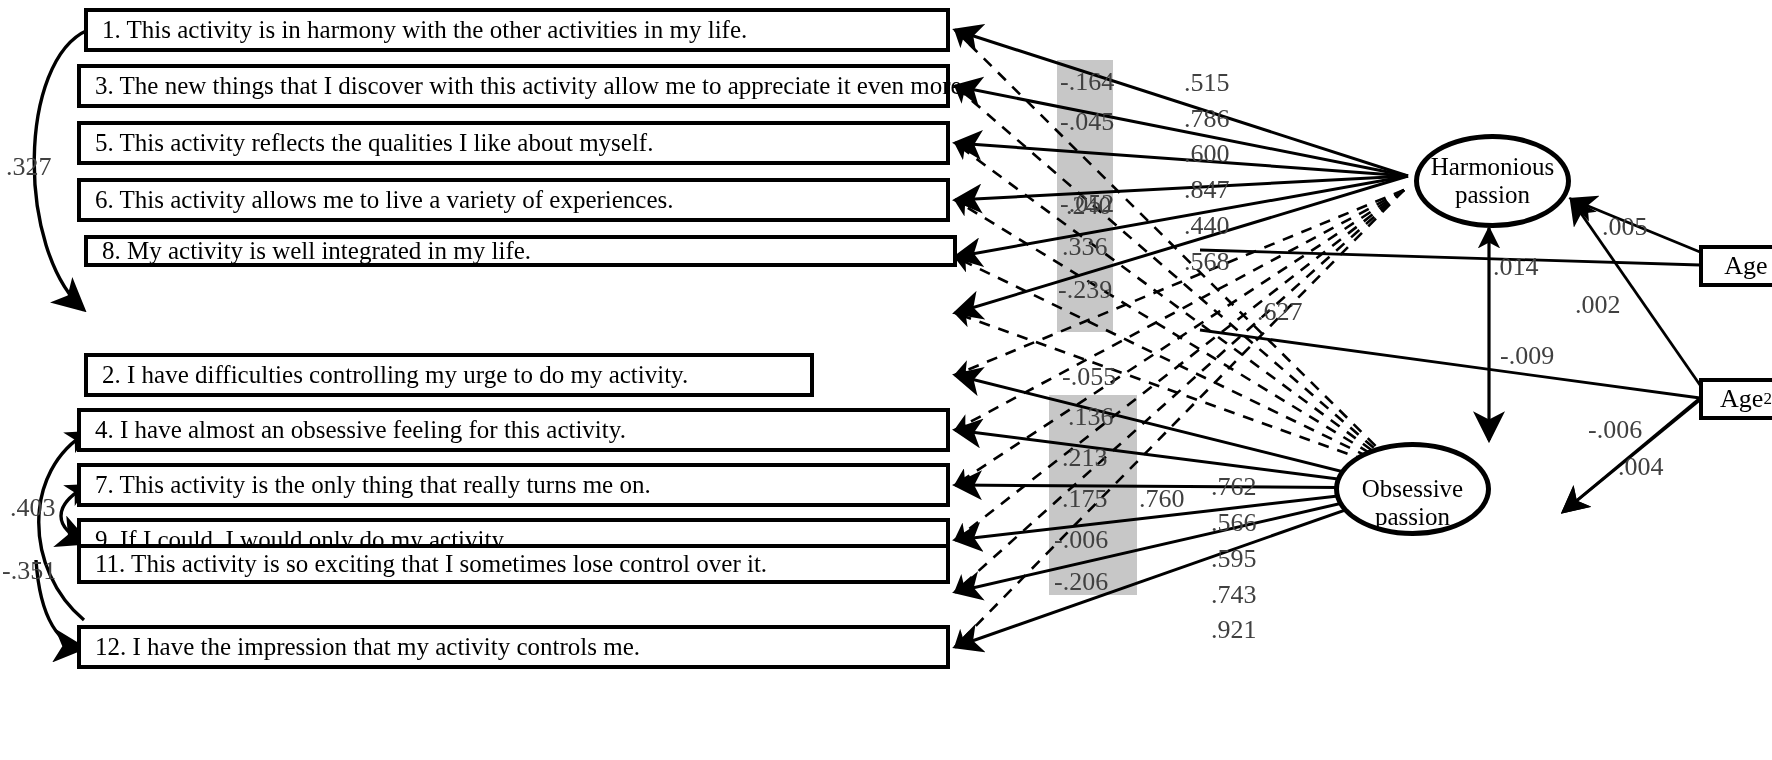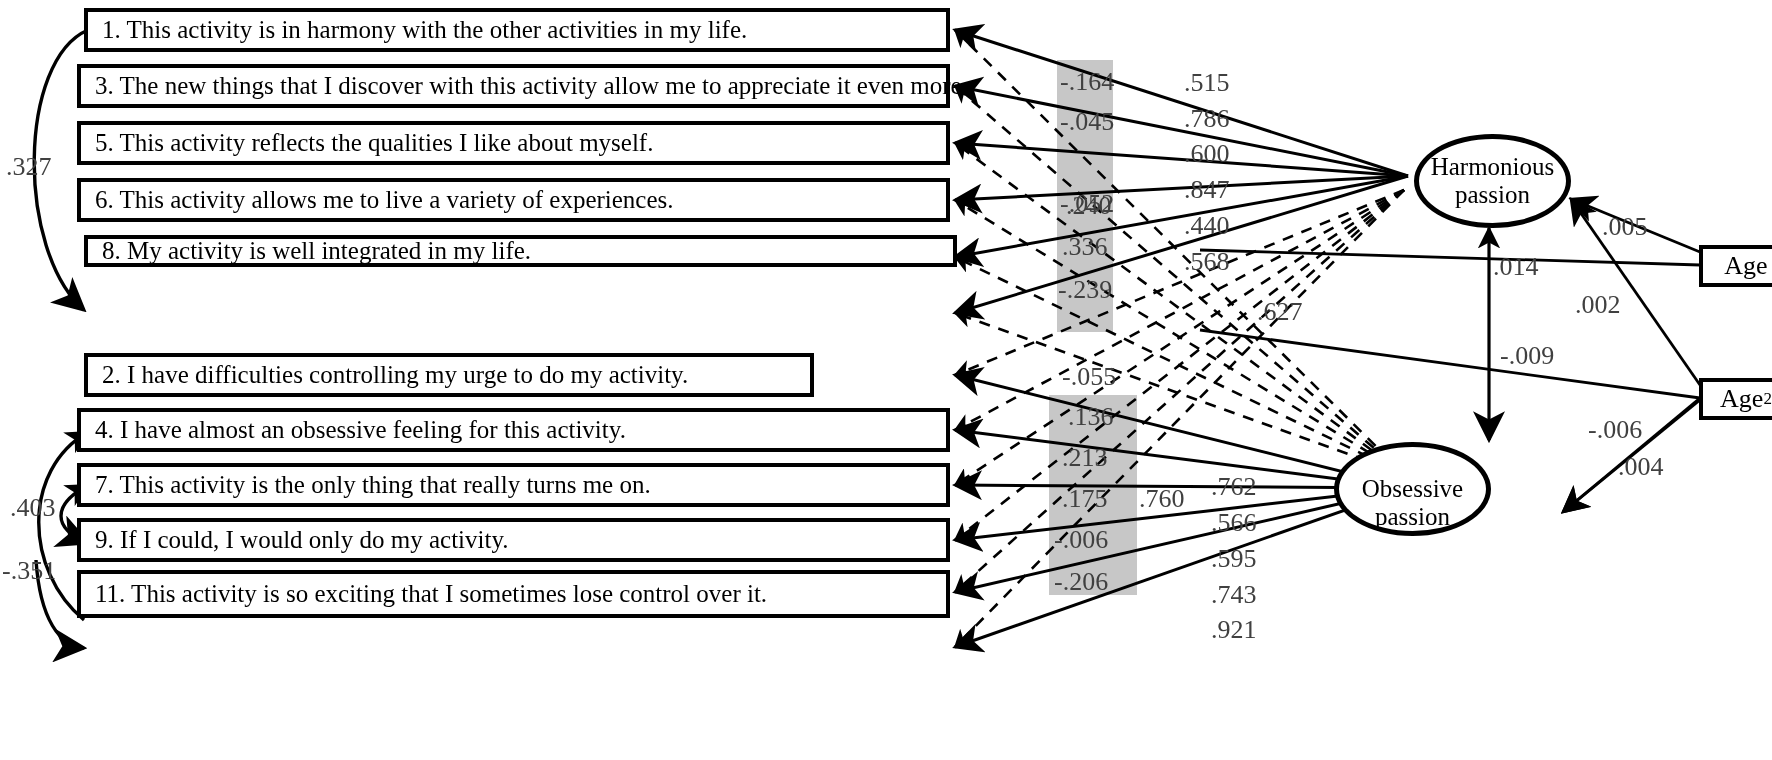--- a/index.html
+++ b/index.html
@@ -167,22 +167,25 @@
   </div>
   <div class="ind-box" style="left:77px;top:408px;width:873px;height:44px;">
     <span>4. I have almost an obsessive feeling for this activity.</span>
   </div>
   <div class="ind-box" style="left:77px;top:463px;width:873px;height:44px;">
     <span>7. This activity is the only thing that really turns me on.</span>
   </div>
   <div class="ind-box" style="left:77px;top:518px;width:873px;height:44px;">
     <span>9. If I could, I would only do my activity.</span>
   </div>
-  <div class="ind-box" style="left:77px;top:570px;width:873px;height:48px;">
+  <div class="ind-box" style="left:77px;top:544px;width:873px;height:40px;">
     <span>11. This activity is so exciting that I sometimes lose control over it.</span>
+  </div>
+  <div class="ind-box" style="left:77px;top:625px;width:873px;height:44px;">
+    <span>12. I have the impression that my activity controls me.</span>
   </div>
 
   <div class="lat-ellipse" style="left:1414px;top:134px;width:157px;height:94px;">
     <span>Harmonious</span>
     <span>passion</span>
   </div>
   <div class="lat-ellipse" style="left:1334px;top:442px;width:157px;height:94px;justify-content:flex-end;">
     <span>Obsessive</span>
     <span>passion</span>
   </div>

